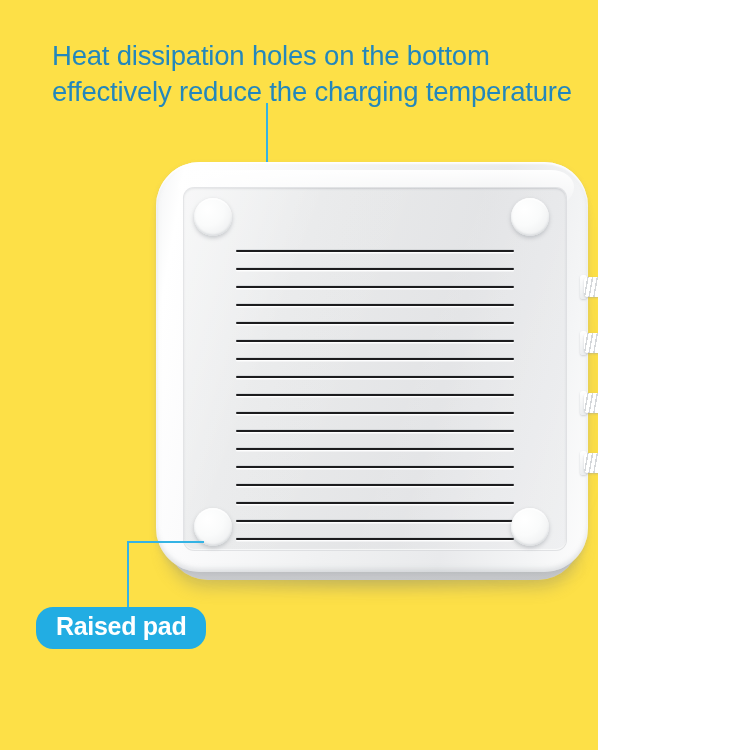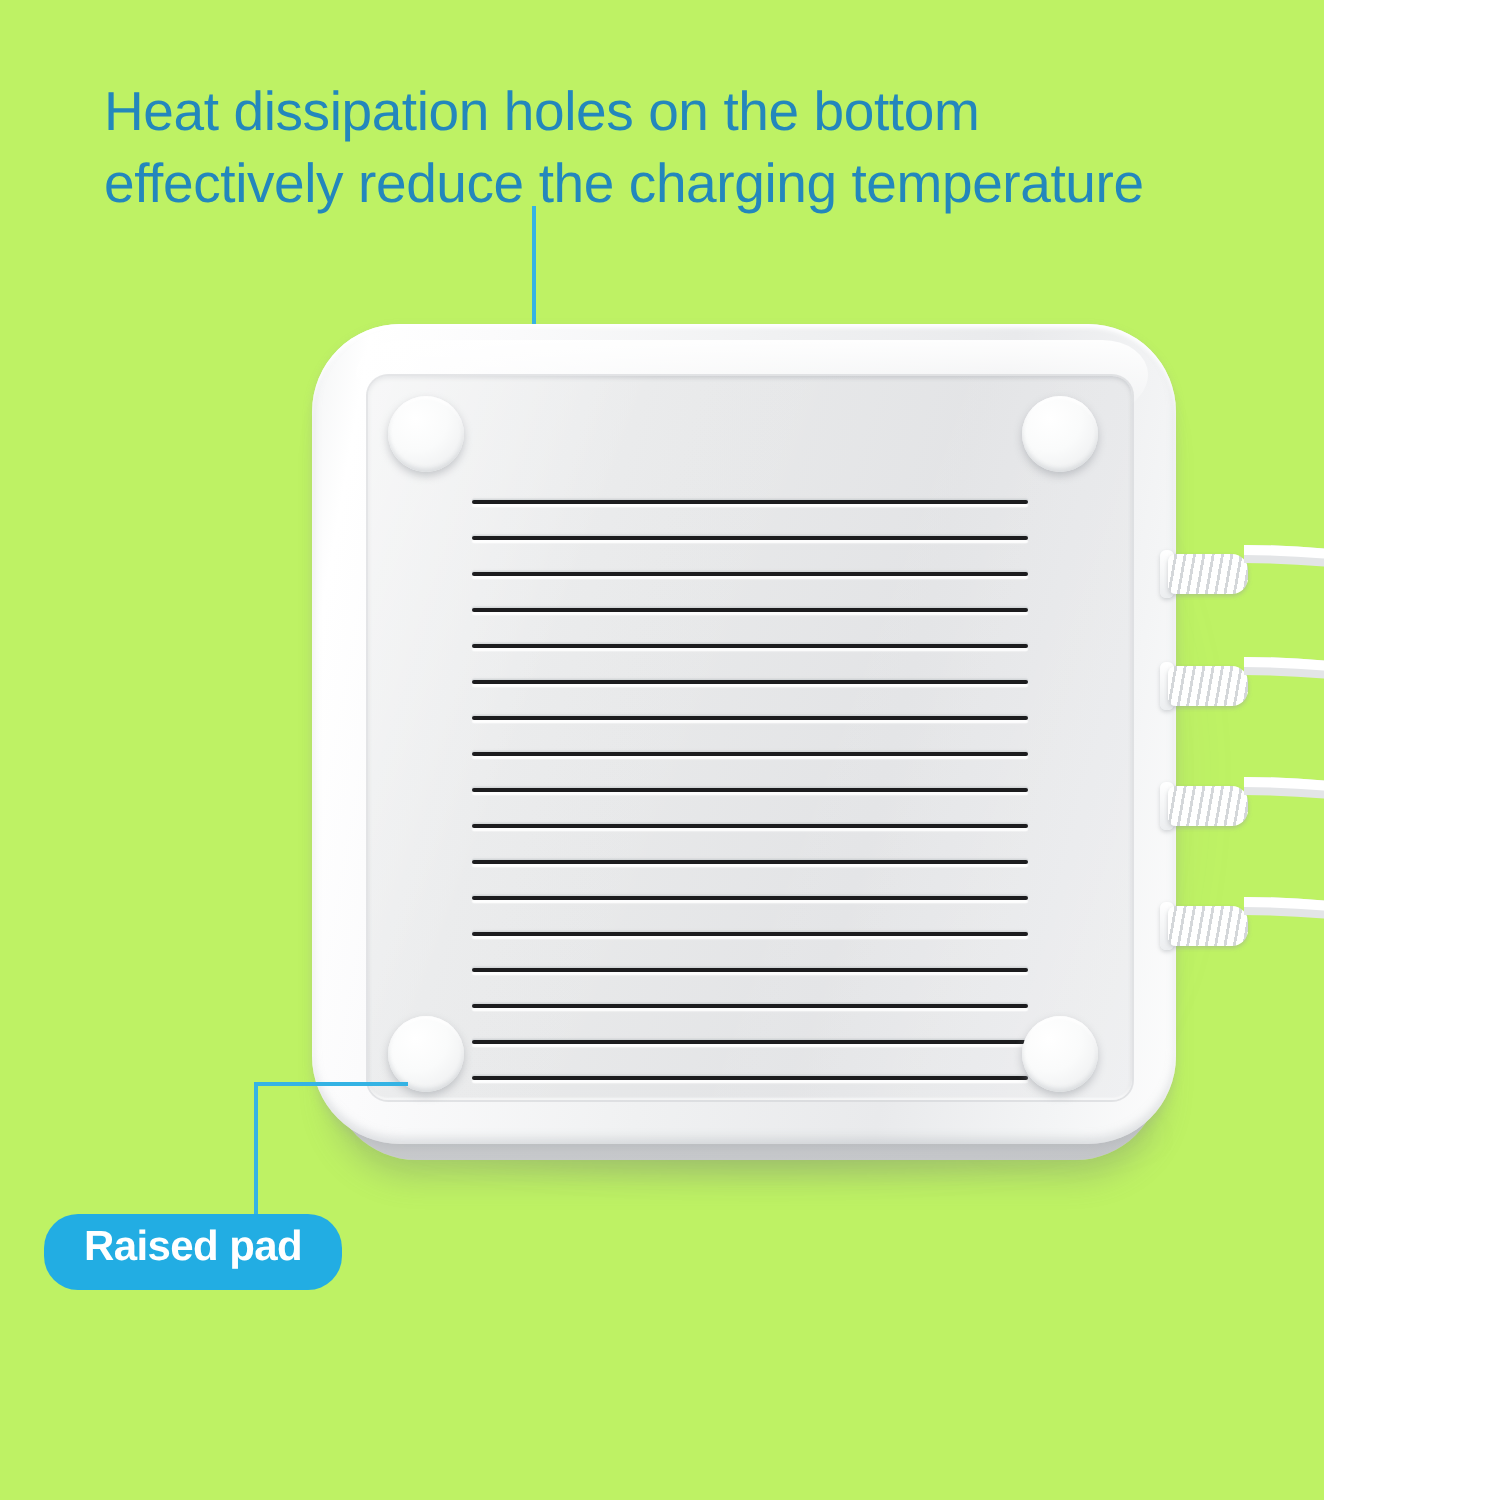--- a/index.html
+++ b/index.html
@@ -6,23 +6,23 @@
   html, body {
     margin: 0;
     padding: 0;
     background: #ffffff;
   }
   body {
     font-family: "Liberation Sans", sans-serif;
   }
   #stage {
     position: relative;
-    width: 662px;
+    width: 598px;
     height: 750px;
-    background: #bef264;
+    background: #fde047;
     overflow: hidden;
   }
 
   
   .headline {
     position: absolute;
     left: 52px;
     top: 38px;
     width: 670px;
     font-size: 27.5px;
@@ -54,27 +54,27 @@
     left: 127px;
     top: 541px;
     width: 2px;
     height: 69px;
     background: #34b3e4;
   }
 
   
   .badge {
     position: absolute;
-    left: 22px;
+    left: 36px;
     top: 607px;
     padding: 6px 20px 9px 20px;
     background: #22ade3;
     border-radius: 17px;
     color: #ffffff;
-    font-size: 21px;
+    font-size: 25px;
     font-weight: bold;
     line-height: 1.08;
     letter-spacing: -0.3px;
   }
 
   
   .subcopy {
     position: absolute;
     left: 27px;
     top: 668px;

